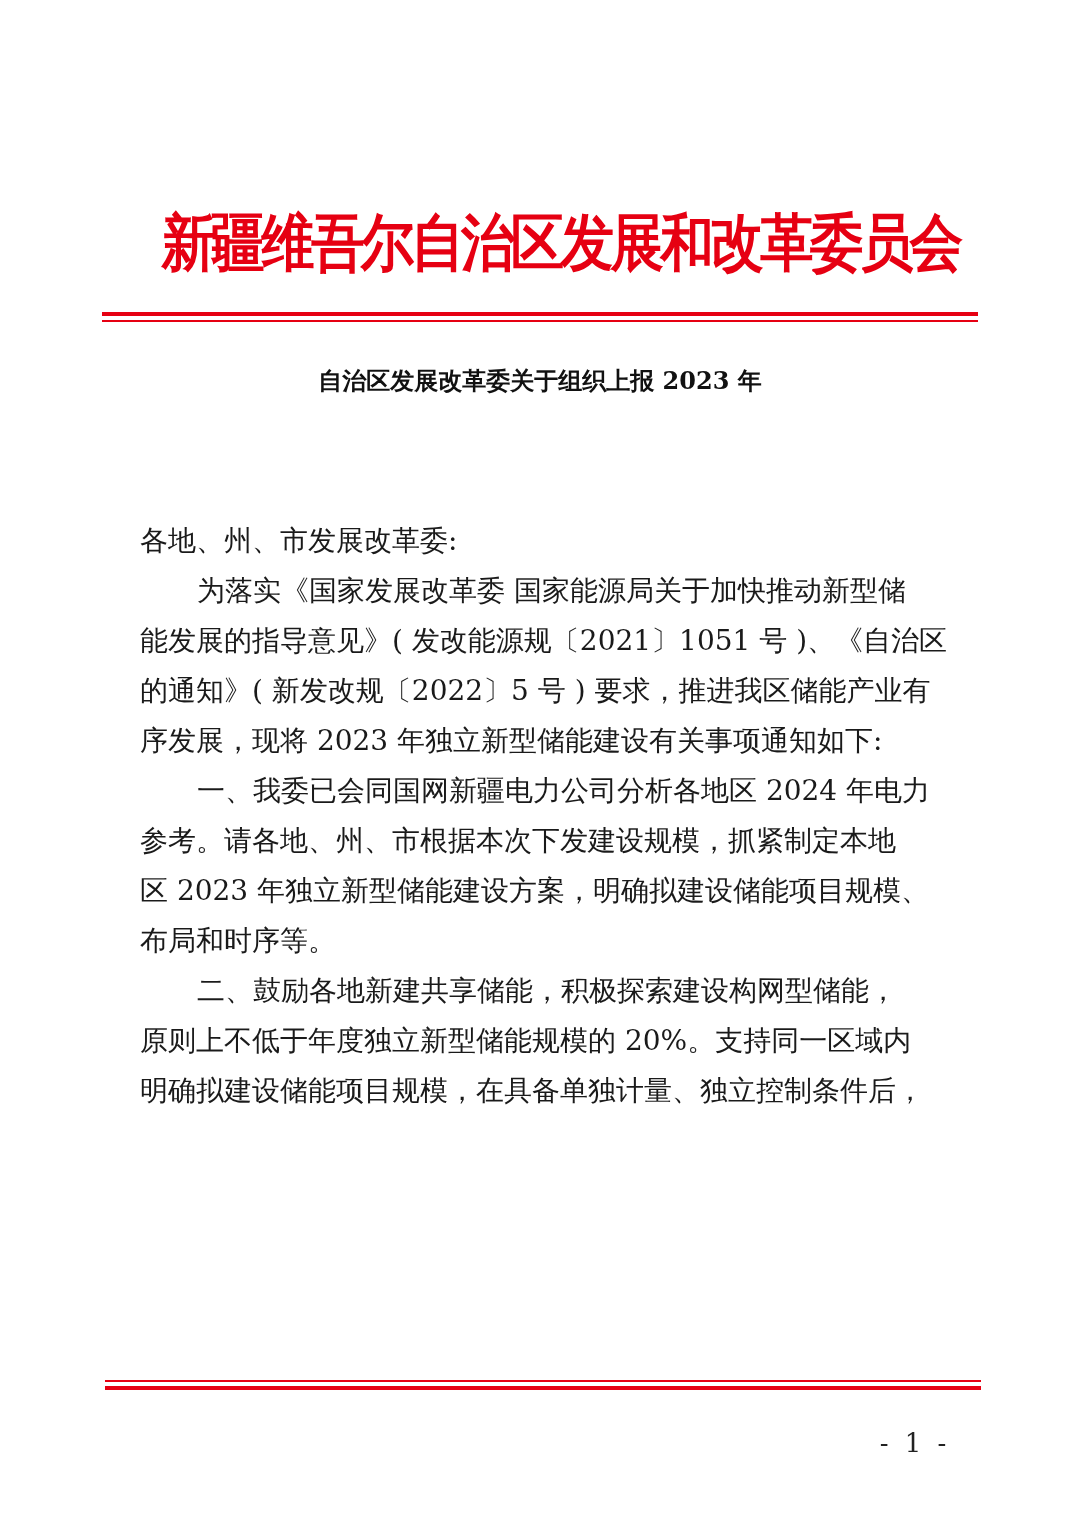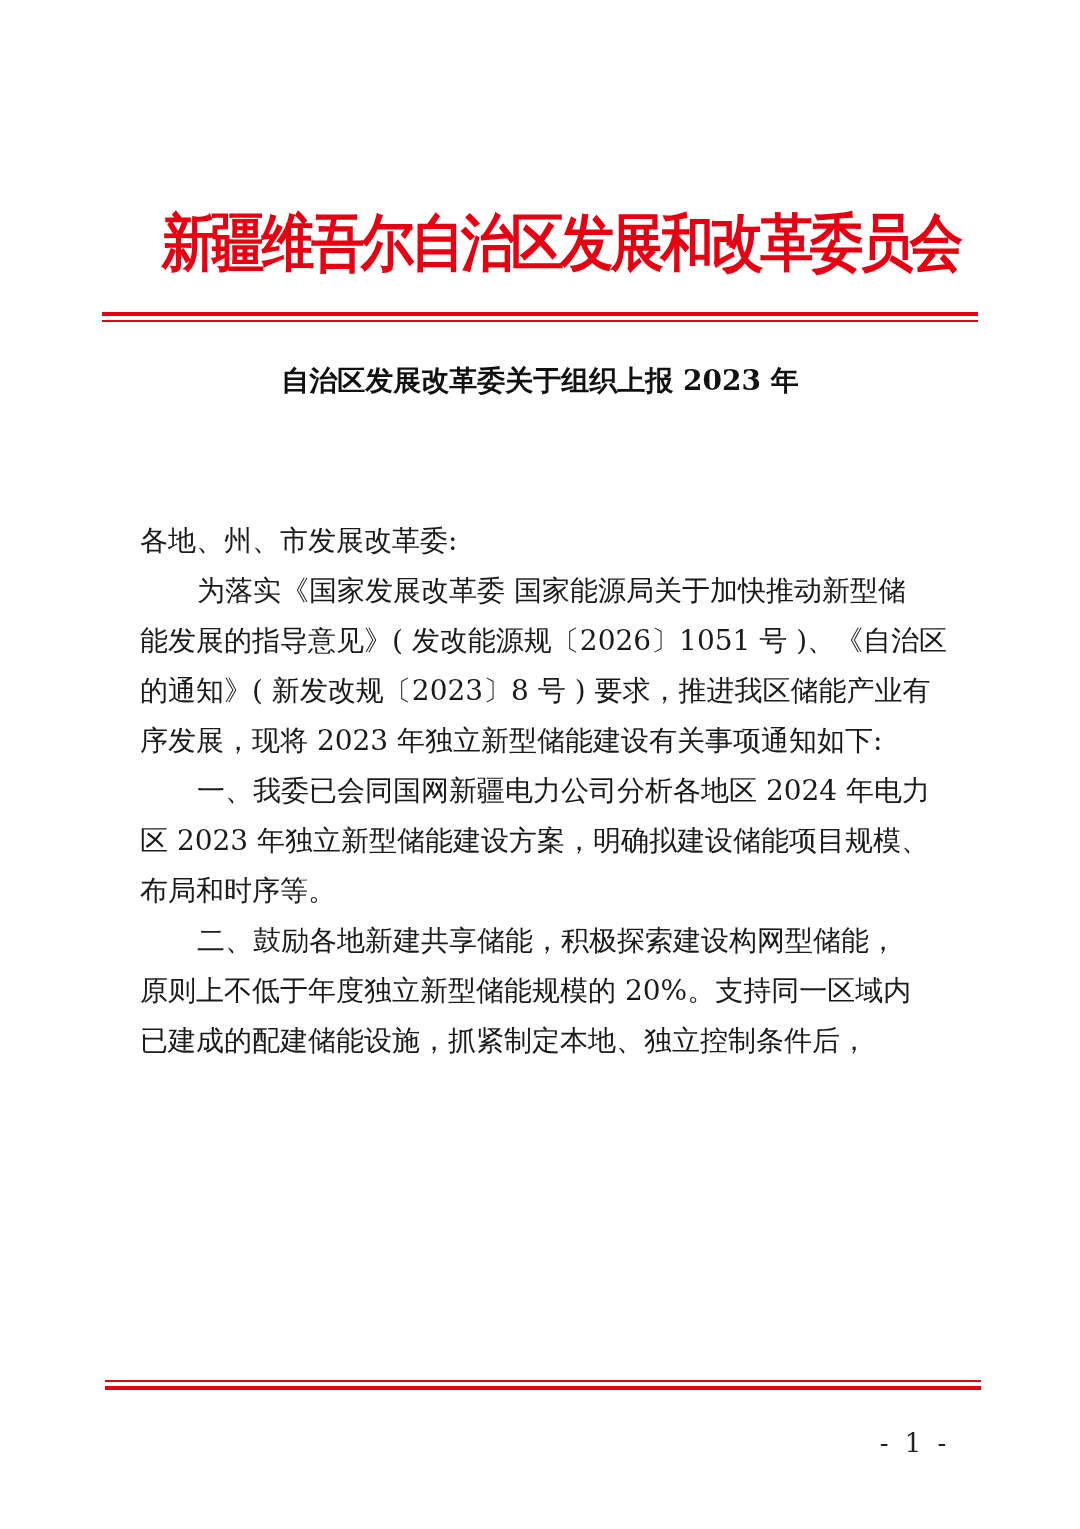--- a/index.html
+++ b/index.html
@@ -52,21 +52,21 @@
       background: #e60012;
     }
     .doc-title {
       position: absolute;
       left: 100px;
       top: 354px;
       width: 880px;
       text-align: center;
       font-family: "DejaVu Serif", "Liberation Serif", serif;
       font-weight: bold;
-      font-size: 28px;
+      font-size: 24px;
       line-height: 54px;
       color: #111111;
     }
     .doc-title .line {
       display: block;
       white-space: nowrap;
     }
     .body-text {
       position: absolute;
       left: 140px;
@@ -120,29 +120,30 @@
   <div class="rule-top-thick"></div>
   <div class="rule-top-thin"></div>
 
   <div class="doc-title">
     <span class="line">自治区发展改革委关于组织上报 2023 年</span>
   </div>
 
   <div class="body-text">
     <span class="row">各地、州、市发展改革委:</span>
     <span class="row indent">为落实《国家发展改革委 国家能源局关于加快推动新型储</span>
-    <span class="row">能发展的指导意见》( 发改能源规〔2026〕1051 号 )、《自治区</span>
-    <span class="row">的通知》( 新发改规〔2023〕8 号 ) 要求，推进我区储能产业有</span>
+    <span class="row">能发展的指导意见》( 发改能源规〔2021〕1051 号 )、《自治区</span>
+    <span class="row">的通知》( 新发改规〔2022〕5 号 ) 要求，推进我区储能产业有</span>
     <span class="row">序发展，现将 2023 年独立新型储能建设有关事项通知如下:</span>
     <span class="row indent">一、我委已会同国网新疆电力公司分析各地区 2024 年电力</span>
+    <span class="row">参考。请各地、州、市根据本次下发建设规模，抓紧制定本地</span>
     <span class="row">区 2023 年独立新型储能建设方案，明确拟建设储能项目规模、</span>
     <span class="row">布局和时序等。</span>
     <span class="row indent">二、鼓励各地新建共享储能，积极探索建设构网型储能，</span>
     <span class="row">原则上不低于年度独立新型储能规模的 20%。支持同一区域内</span>
-    <span class="row">已建成的配建储能设施，抓紧制定本地、独立控制条件后，</span>
+    <span class="row">明确拟建设储能项目规模，在具备单独计量、独立控制条件后，</span>
   </div>
 
   <div class="rule-bot-thin"></div>
   <div class="rule-bot-thick"></div>
 
   <div class="page-number">- 1 -</div>
 
 </div>
 
 </body></html>

